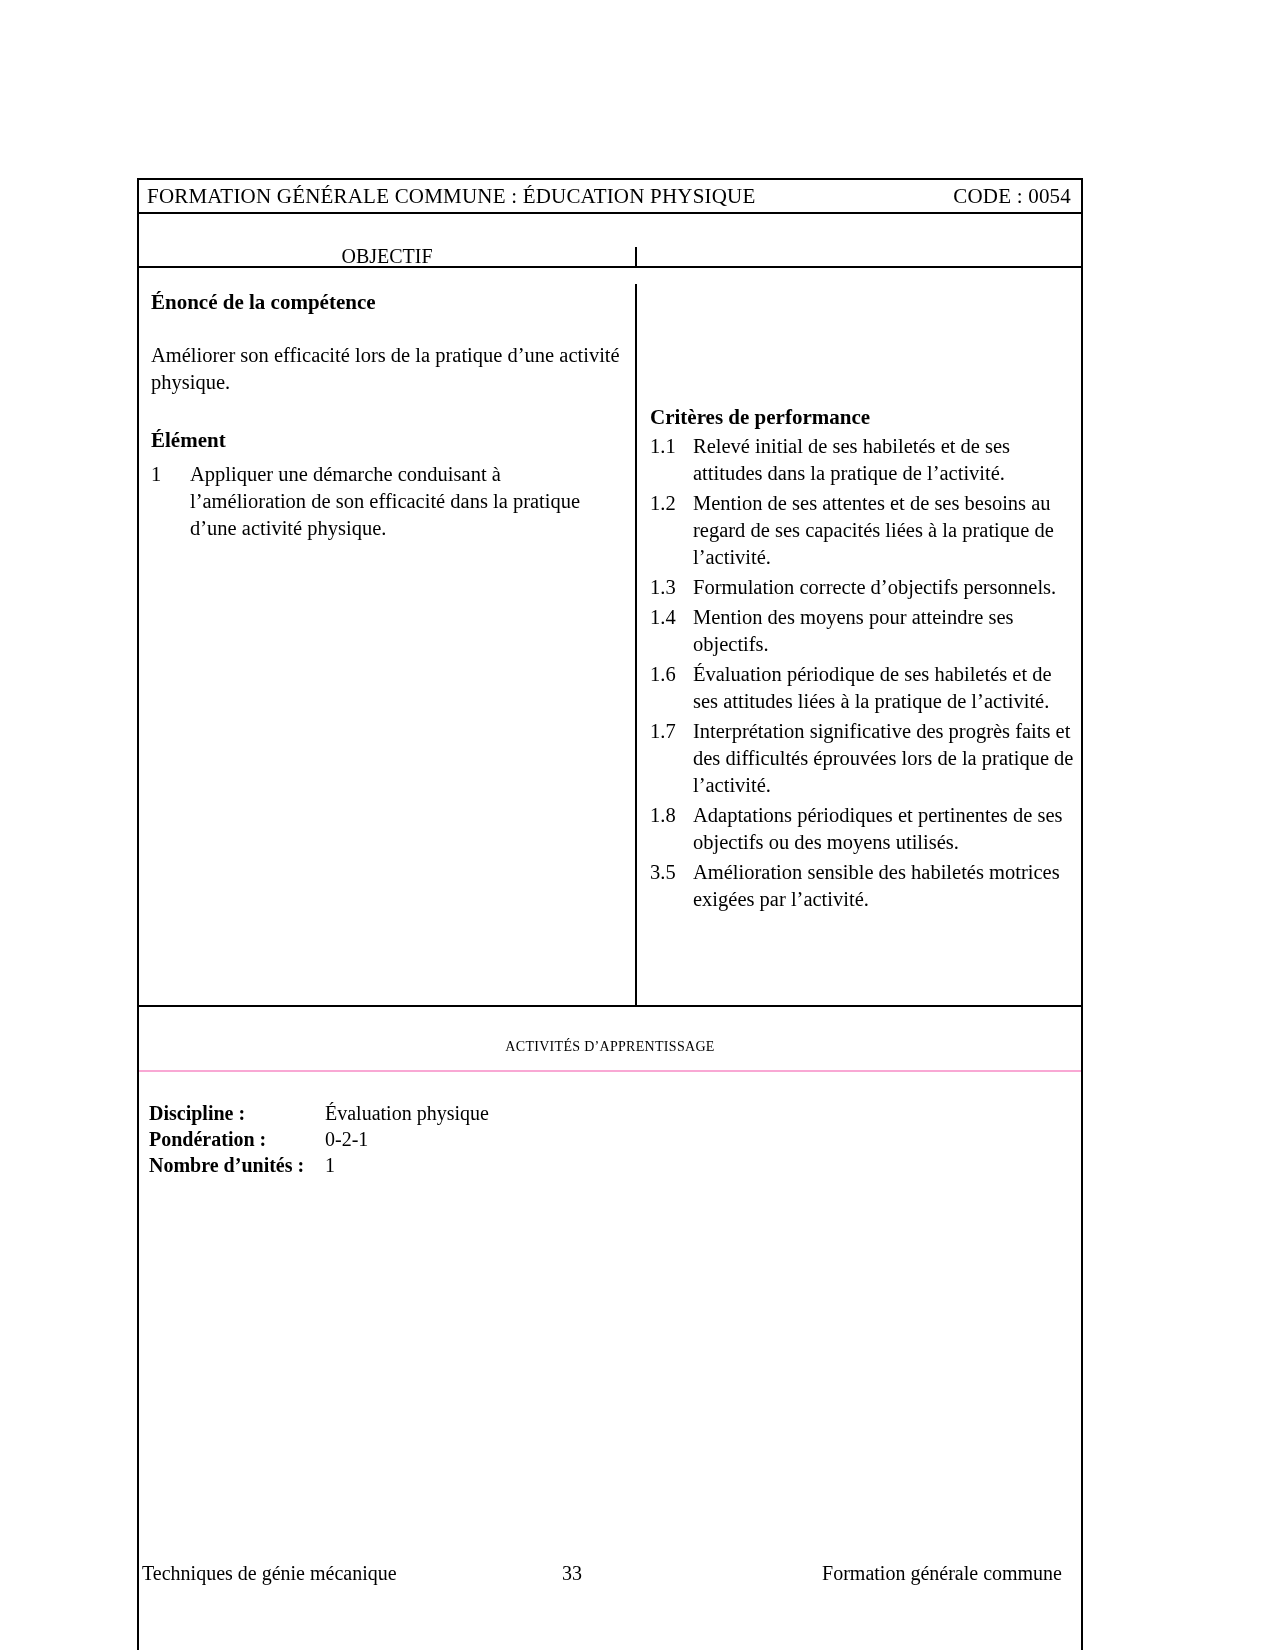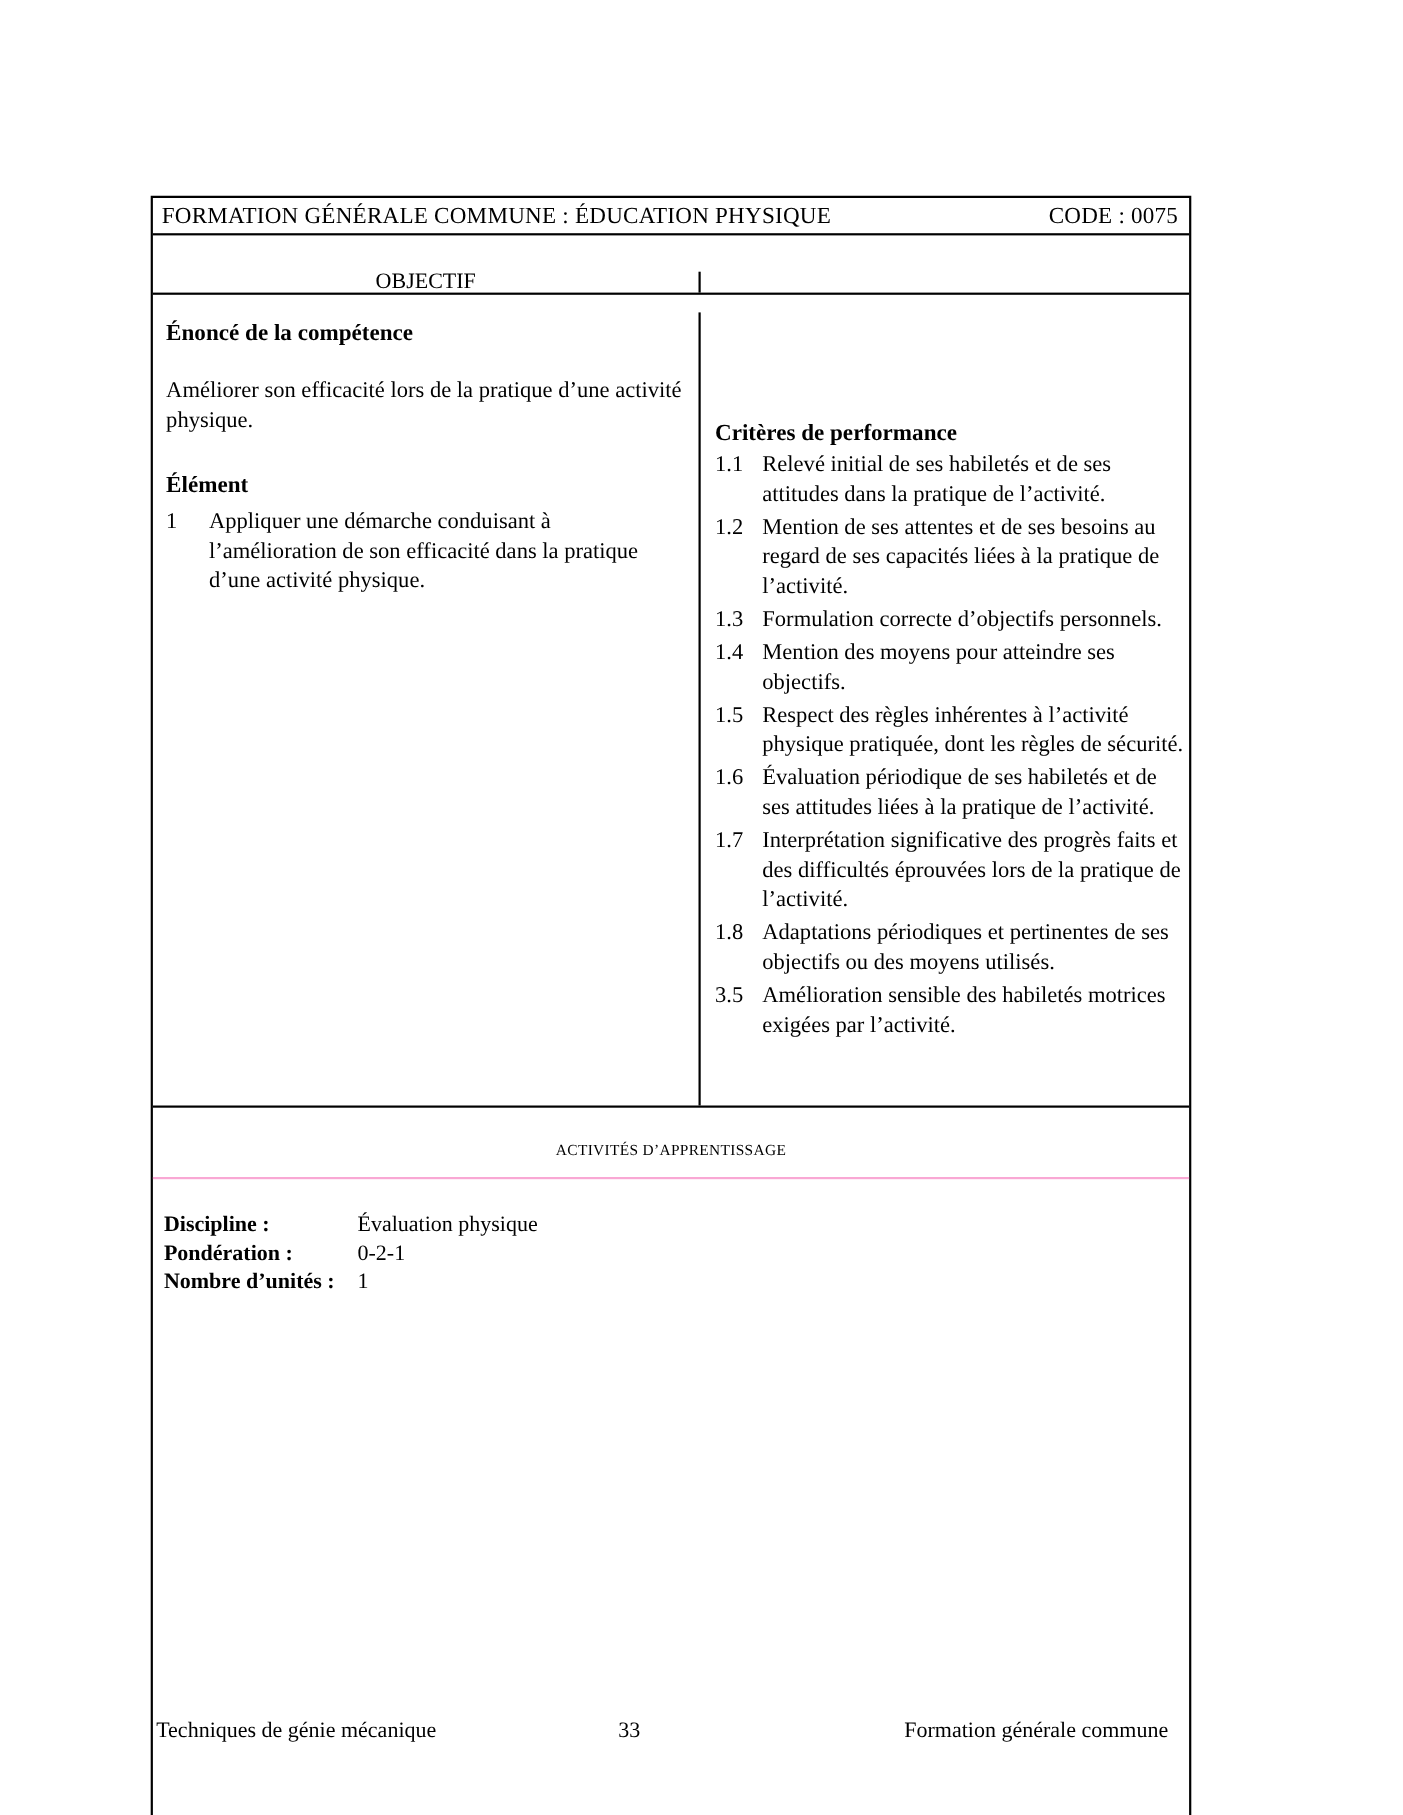--- a/index.html
+++ b/index.html
@@ -64,21 +64,21 @@
   .row-main .cell-right {
     flex: 1;
     padding: 0 2px 0 13px;
   }
   .h-bold { font-weight: bold; font-size: 21px; }
   .enonce-text { margin-top: 26px; }
   .element-heading { margin-top: 31px; }
   .element-item { margin-top: 7px; display: flex; }
   .element-item .num { width: 39px; flex: none; }
   .element-item .txt { flex: 1; }
-  .criteres-heading { margin-top: 96px; margin-bottom: 2px; }
+  .criteres-heading { margin-top: 120px; margin-bottom: 2px; }
   .critere { display: flex; margin-bottom: 3px; }
   .critere .num { width: 43px; flex: none; }
   .critere .txt { flex: 1; }
   .row-activites {
     height: 49px;
     border-bottom: 2px solid #f9a8d4;
     display: flex; align-items: center; justify-content: center;
     font-size: 14px;
     letter-spacing: 0.3px;
   }
@@ -106,21 +106,21 @@
 </style>
 </head>
 <body>
 
 <div class="page">
 
   <div class="doc-table">
 
     <div class="row-title">
       <span>FORMATION GÉNÉRALE COMMUNE : ÉDUCATION PHYSIQUE</span>
-      <span>CODE : 0075</span>
+      <span>CODE : 0054</span>
     </div>
 
     <div class="row-colheads">
       <div class="cell-left">OBJECTIF</div>
     </div>
 
     <div class="row-main">
 
       <div class="cell-left">
         <div class="h-bold">Énoncé de la compétence</div>
@@ -145,24 +145,20 @@
         </div>
         <div class="critere">
           <span class="num">1.3</span>
           <span class="txt">Formulation correcte d’objectifs personnels.</span>
         </div>
         <div class="critere">
           <span class="num">1.4</span>
           <span class="txt">Mention des moyens pour atteindre ses objectifs.</span>
         </div>
         <div class="critere">
-          <span class="num">1.5</span>
-          <span class="txt">Respect des règles inhérentes à l’activité physique pratiquée, dont les règles de sécurité.</span>
-        </div>
-        <div class="critere">
           <span class="num">1.6</span>
           <span class="txt">Évaluation périodique de ses habiletés et de ses attitudes liées à la pratique de l’activité.</span>
         </div>
         <div class="critere">
           <span class="num">1.7</span>
           <span class="txt">Interprétation significative des progrès faits et des difficultés éprouvées lors de la pratique de l’activité.</span>
         </div>
         <div class="critere">
           <span class="num">1.8</span>
           <span class="txt">Adaptations périodiques et pertinentes de ses objectifs ou des moyens utilisés.</span>

